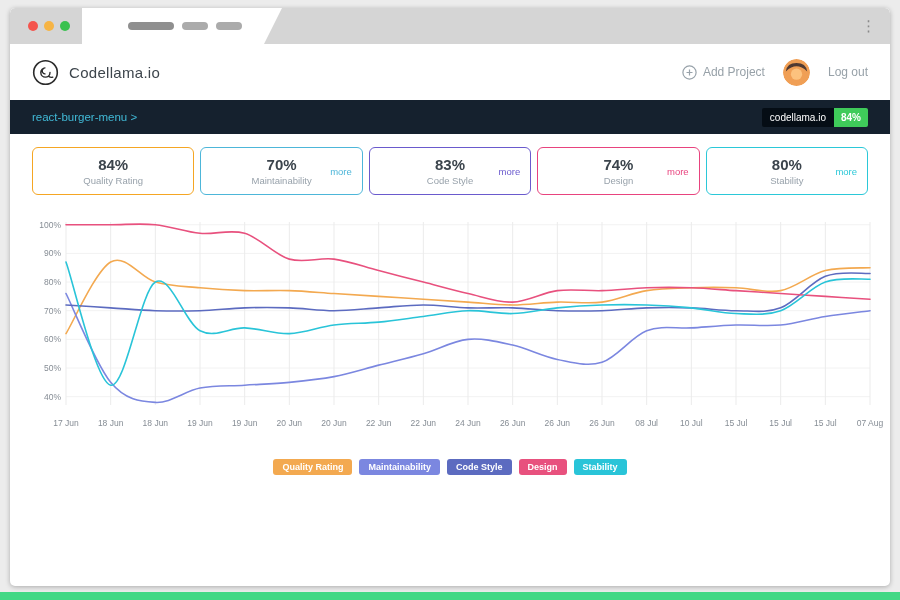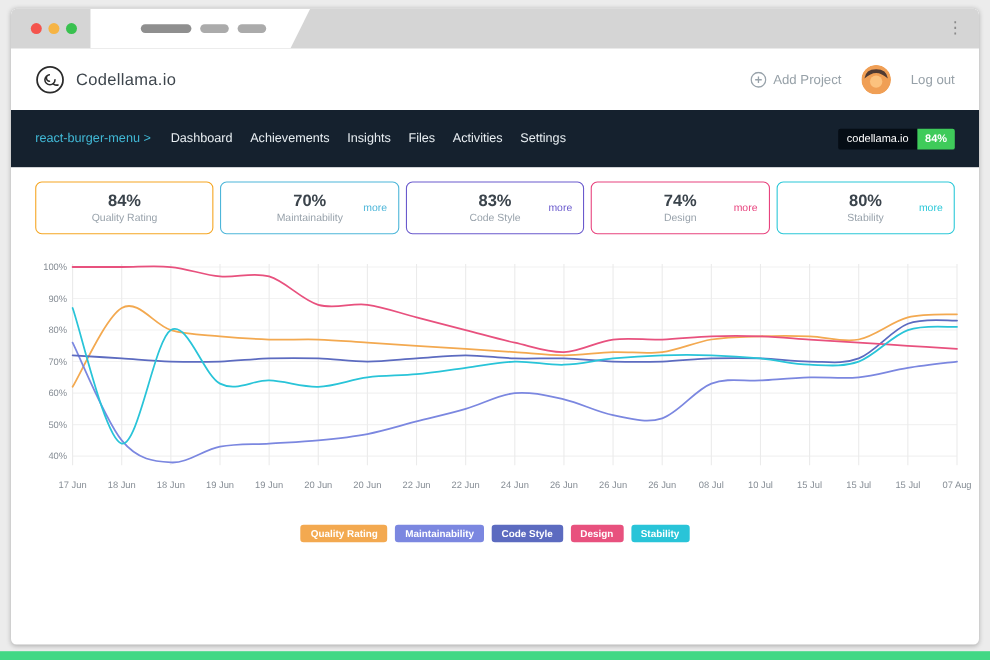--- a/index.html
+++ b/index.html
@@ -46,21 +46,21 @@
   }
   .brand { display:flex; align-items:center; gap:10px; }
   .brand-title { font-size:15px; color:#3d454c; letter-spacing:.3px; }
   .header-right { display:flex; align-items:center; gap:18px; }
   .add-project { display:flex; align-items:center; gap:6px; font-size:12px; color:#97a1a8; cursor:pointer; }
   .logout { font-size:12px; color:#97a1a8; cursor:pointer; }
   .avatar { width:27px; height:27px; border-radius:50%; overflow:hidden; cursor:pointer; }
 
   
   .nav {
-    height:52px; background:#15212e; display:flex; align-items:center;
+    height:34px; background:#15212e; display:flex; align-items:center;
     padding:0 22px; gap:16px; font-size:11.5px;
   }
   .project-link { color:#41b9d6; cursor:pointer; margin-right:2px; }
   .nav-item { color:#e8eef2; cursor:pointer; }
   .nav-spacer { flex:1; }
   .score-badge { display:flex; align-items:stretch; font-size:10px; }
   .score-badge .name { background:#050d15; color:#fff; padding:4px 8px; border-radius:2px 0 0 2px; }
   .score-badge .pct { color:#fff; font-weight:bold; padding:4px 7px; border-radius:0 2px 2px 0; }
 
   
@@ -131,28 +131,20 @@
             <path d="M2.5 11 Q3.5 3.5 12 3.5 Q20.5 3.5 21.5 11 Q16.5 6.5 12 6.5 Q7.5 6.5 2.5 11 Z" fill="#503a32"></path>
             <circle cx="12" cy="13.5" r="5" fill="#fcc27e"></circle>
           </svg>
         </span>
         <span class="logout">Log out</span>
       </div>
     </div>
 
     <div class="nav">
       <span class="project-link">react-burger-menu &gt;</span>
-      <span id="nav-items" style="display:flex;gap:16px;">
-          <span class="nav-item">Dashboard</span>
-          <span class="nav-item">Achievements</span>
-          <span class="nav-item">Insights</span>
-          <span class="nav-item">Files</span>
-          <span class="nav-item">Activities</span>
-          <span class="nav-item">Settings</span>
-        </span>
       <span class="nav-spacer"></span>
       <span class="score-badge">
         <span class="name">codellama.io</span>
         <span class="pct" id="badge-pct" style="background: rgb(63, 203, 90);">84%</span>
       </span>
     </div>
 
     <div class="cards" id="cards">
         <div class="card" style="border-color: rgb(245, 166, 35);">
           <span class="val">84%</span>

